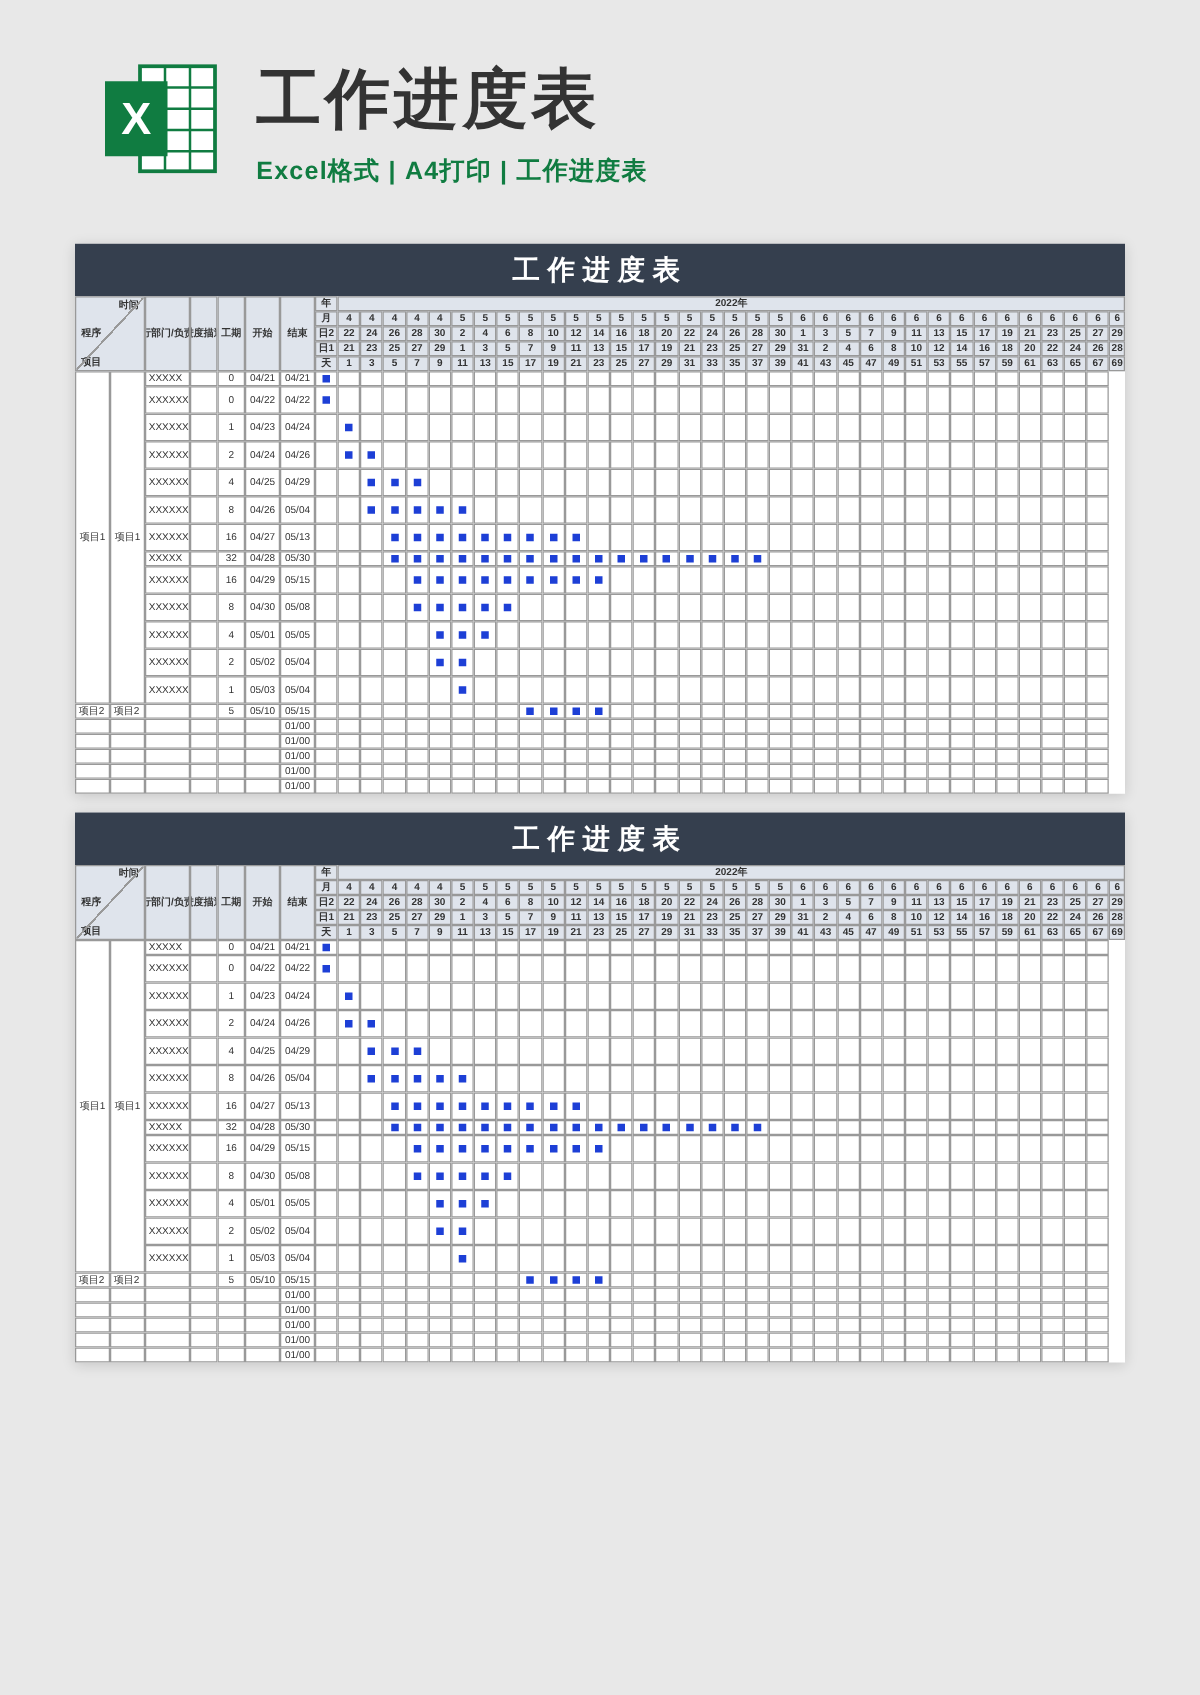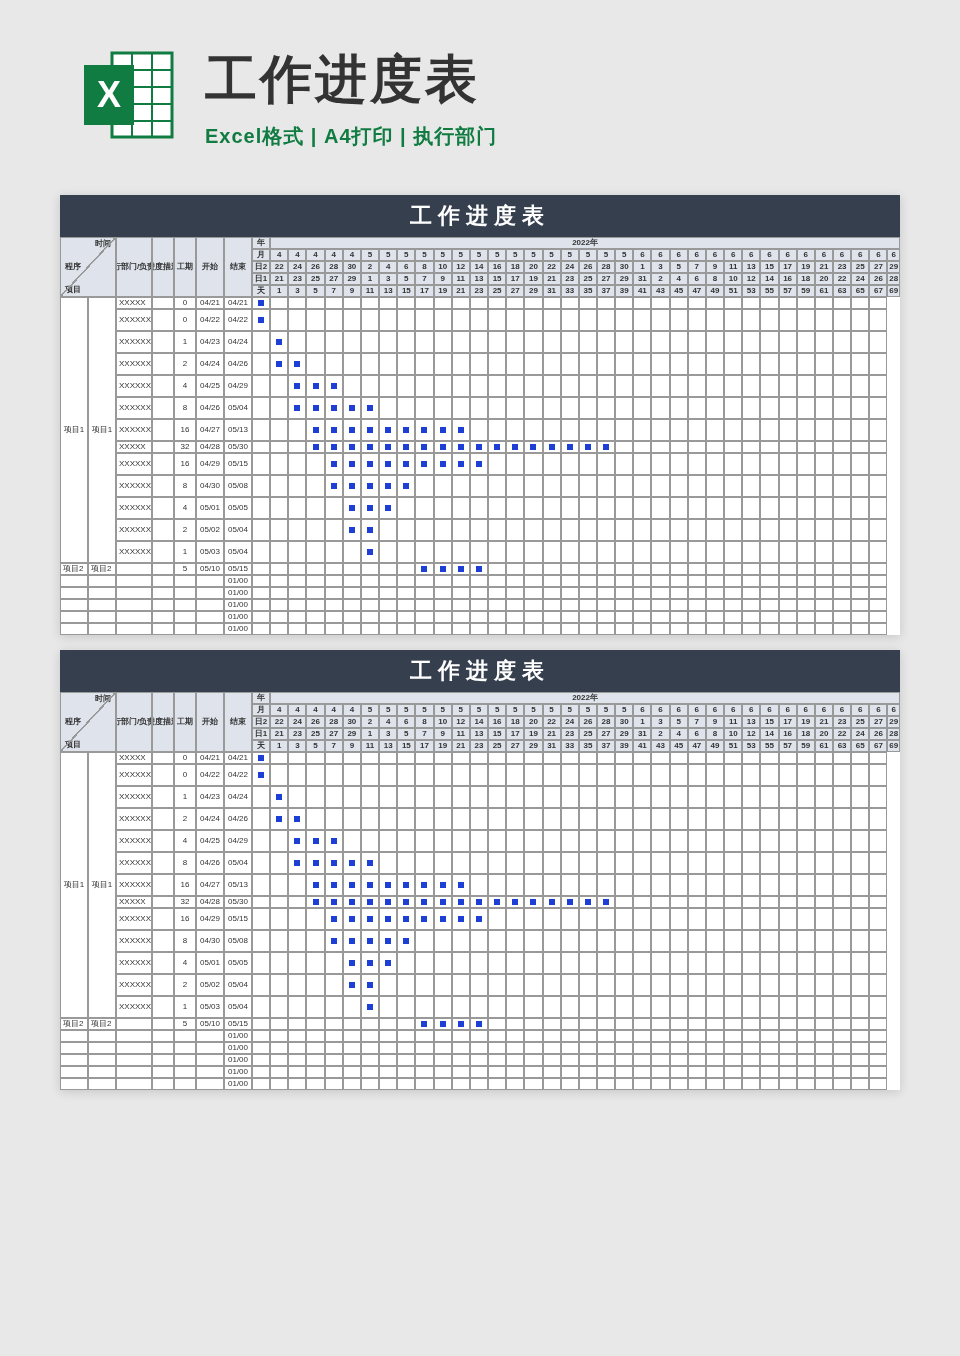--- a/index.html
+++ b/index.html
@@ -35,21 +35,21 @@
       <line x1="32" y1="25" x2="92" y2="25" stroke="#107c41" stroke-width="2"></line>
       <line x1="32" y1="42" x2="92" y2="42" stroke="#107c41" stroke-width="2"></line>
       <line x1="32" y1="59" x2="92" y2="59" stroke="#107c41" stroke-width="2"></line>
       <line x1="32" y1="76" x2="92" y2="76" stroke="#107c41" stroke-width="2"></line>
       <rect x="4" y="20" width="50" height="60" fill="#107c41"></rect>
       <text x="29" y="62" font-size="36" font-weight="900" fill="#fff" text-anchor="middle" font-family="Arial">X</text>
     </svg>
   </div>
   <div class="header-text">
     <div class="header-title">工作进度表</div>
-    <div class="header-subtitle">Excel格式 | A4打印 | 执行部门</div>
+    <div class="header-subtitle">Excel格式 | A4打印 | 工作进度表</div>
   </div>
 </div>
 
 <div class="sheet-wrap">
   <div class="sheet" id="sheet1">
       <div class="banner">工作进度表</div>
       <div class="grid" style="grid-template-columns:28px 28px 36px 22px 22px 28px 28px 18.17px 18.17px 18.17px 18.17px 18.17px 18.17px 18.17px 18.17px 18.17px 18.17px 18.17px 18.17px 18.17px 18.17px 18.17px 18.17px 18.17px 18.17px 18.17px 18.17px 18.17px 18.17px 18.17px 18.17px 18.17px 18.17px 18.17px 18.17px 18.17px 18.17px 18.17px 18.17px 18.17px 18.17px 18.17px">
         <div class="cell hdr diag" style="grid-row:1/6;grid-column:1/3">
           <span class="tl">时间</span>
           <span class="bl">项目</span>

